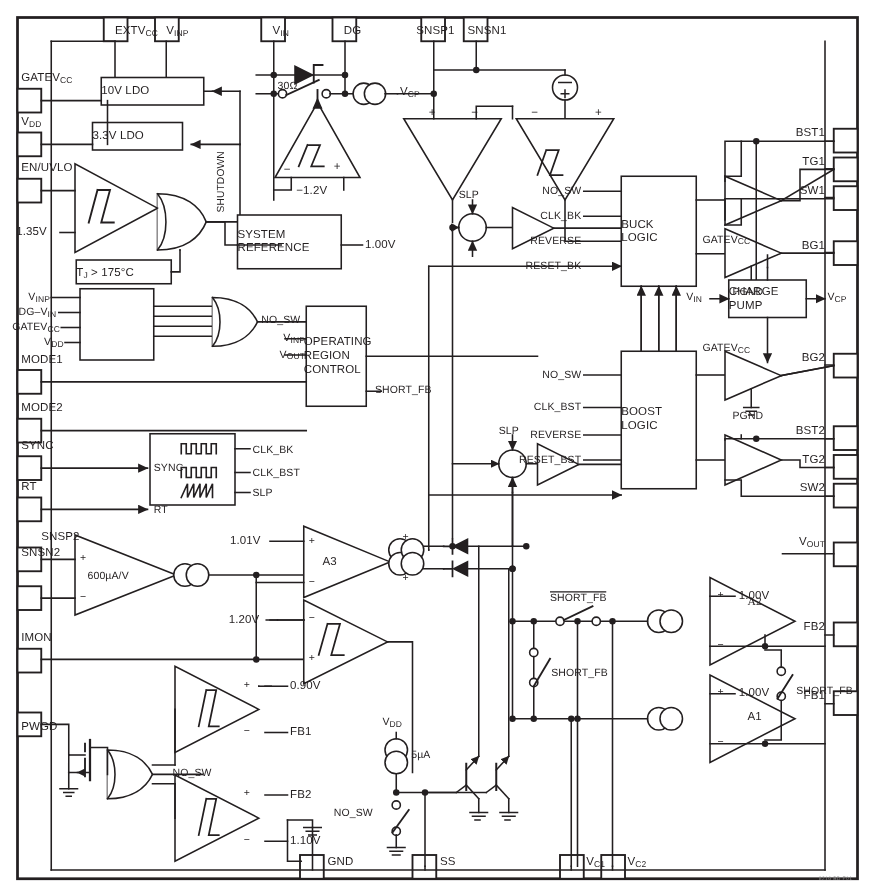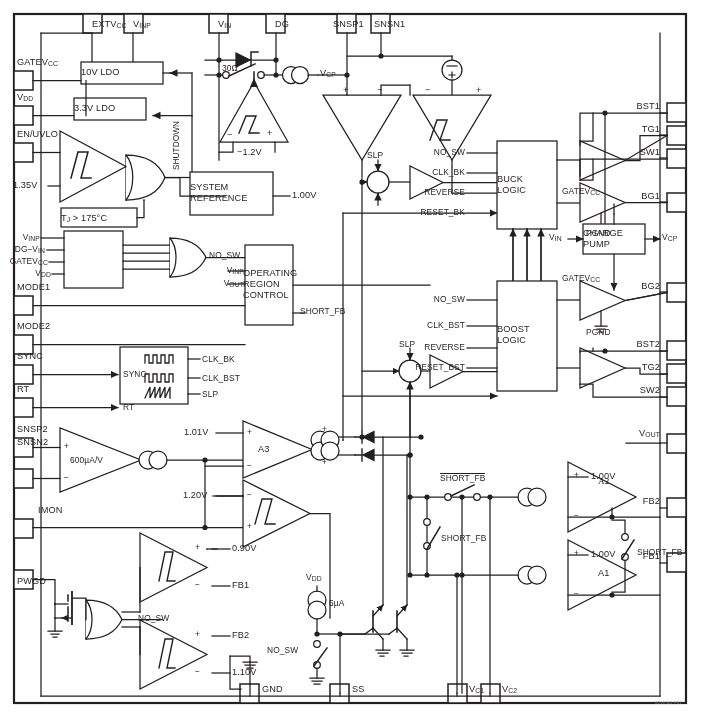--- a/index.html
+++ b/index.html
@@ -496,23 +496,23 @@
   <div class="lbl" style="left:333px;top:19px;"><span>SNSP1</span></div>
   <div class="lbl" style="left:374px;top:19px;"><span>SNSN1</span></div>
 
   <div class="lbl" style="left:17px;top:57px;"><span>GATEV</span><span class="sub">CC</span></div>
   <div class="lbl" style="left:17px;top:92px;"><span>V</span><span class="sub">DD</span></div>
   <div class="lbl" style="left:17px;top:129px;"><span>EN/UVLO</span></div>
   <div class="lbl" style="left:17px;top:282px;"><span>MODE1</span></div>
   <div class="lbl" style="left:17px;top:321px;"><span>MODE2</span></div>
   <div class="lbl" style="left:17px;top:351px;"><span>SYNC</span></div>
   <div class="lbl" style="left:17px;top:384px;"><span>RT</span></div>
-  <div class="lbl" style="left:17px;top:424px;"><span>SNSP2</span></div>
+  <div class="lbl" style="left:33px;top:424px;"><span>SNSP2</span></div>
   <div class="lbl" style="left:17px;top:437px;"><span>SNSN2</span></div>
-  <div class="lbl" style="left:17px;top:505px;margin-left:21px;"><span>IMON</span></div>
+  <div class="lbl" style="left:17px;top:505px;"><span>IMON</span></div>
   <div class="lbl" style="left:17px;top:556px;margin-top:20px;"><span>PWGD</span></div>
 
   <div class="lbl r" style="left:595px;top:101px;width:65px;"><span>BST1</span></div>
   <div class="lbl r" style="left:595px;top:124px;width:65px;"><span>TG1</span></div>
   <div class="lbl r" style="left:595px;top:147px;width:65px;"><span>SW1</span></div>
   <div class="lbl r" style="left:595px;top:191px;width:65px;"><span>BG1</span></div>
   <div class="lbl r" style="left:595px;top:281px;width:65px;"><span>BG2</span></div>
   <div class="lbl r" style="left:595px;top:339px;width:65px;"><span>BST2</span></div>
   <div class="lbl r" style="left:595px;top:362px;width:65px;"><span>TG2</span></div>
   <div class="lbl r" style="left:595px;top:385px;width:65px;"><span>SW2</span></div>

